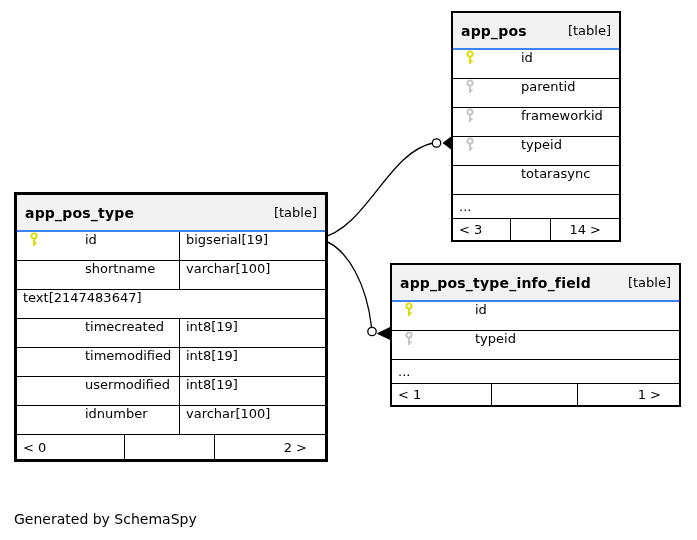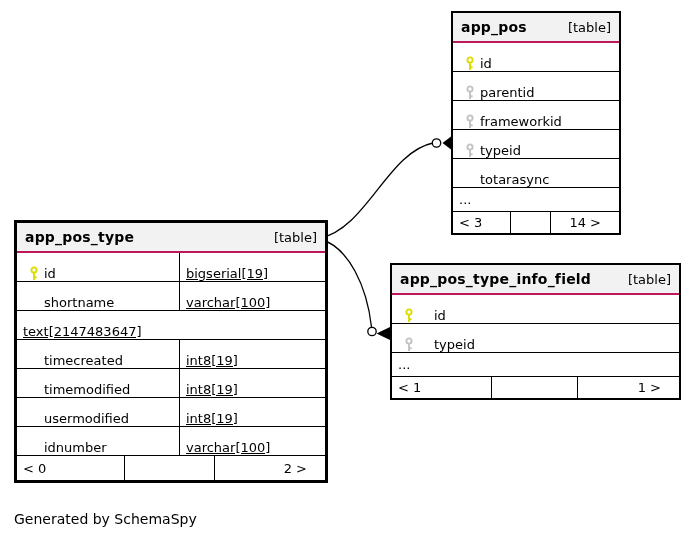--- a/index.html
+++ b/index.html
@@ -1,34 +1,34 @@
 <!DOCTYPE html>
 <html><head>
 <meta charset="utf-8">
 <style>
   html,body{margin:0;padding:0;background:#fff;}
   #canvas{position:relative;width:697px;height:540px;background:#ffffff;overflow:hidden;
           font-family:"DejaVu Sans",sans-serif;color:#000;}
   #edges{position:absolute;left:0;top:0;z-index:1;}
 
   .tbl{position:absolute;background:#fff;border:2px solid #000;z-index:2;font-size:13px;}
-  .tbl.main{border-width:3px;margin-top:28px;}
+  .tbl.main{border-width:3px;}
   #t0{left:14px;top:192px;width:308px;}
   #t1{left:451px;top:11px;width:166px;}
   #t2{left:390px;top:263px;width:287px;}
 
-  .hdr{display:flex;justify-content:space-between;align-items:center;height:30px;
-       box-sizing:border-box;background:#f2f2f2;border-bottom:2px solid #be185d;padding:0 8px;}
+  .hdr{display:flex;justify-content:space-between;align-items:center;height:37px;
+       box-sizing:border-box;background:#f2f2f2;border-bottom:2px solid #3b82f6;padding:0 8px;}
   .tname{font-weight:bold;font-size:14px;letter-spacing:.2px;}
   .badge{font-size:13px;}
 
   .row{display:flex;align-items:stretch;height:29px;box-sizing:border-box;border-bottom:1px solid #000;}
-  .cell{display:flex;align-items:flex-end;}
+  .cell{display:flex;align-items:flex-start;gap:41px;}
   .cell.namec{flex:0 0 163px;box-sizing:border-box;border-right:1px solid #000;}
-  .cell.typec{flex:1;padding-left:6px;text-decoration:underline;}
+  .cell.typec{flex:1;padding-left:6px;}
   .cell.solo{flex:1;}
   .keyslot{display:inline-flex;justify-content:center;align-items:center;width:20px;margin-left:7px;flex:0 0 20px;}
   #t2 .cname{margin-left:15px;}
 
   .key circle,.key path{fill:none;stroke-width:1.9;}
   .key.pk{stroke:#dcdc00;}
   .key.fk{stroke:#c3c3c3;}
 
   .dots{display:flex;align-items:center;height:24px;box-sizing:border-box;
         border-bottom:1px solid #000;padding-left:6px;}

